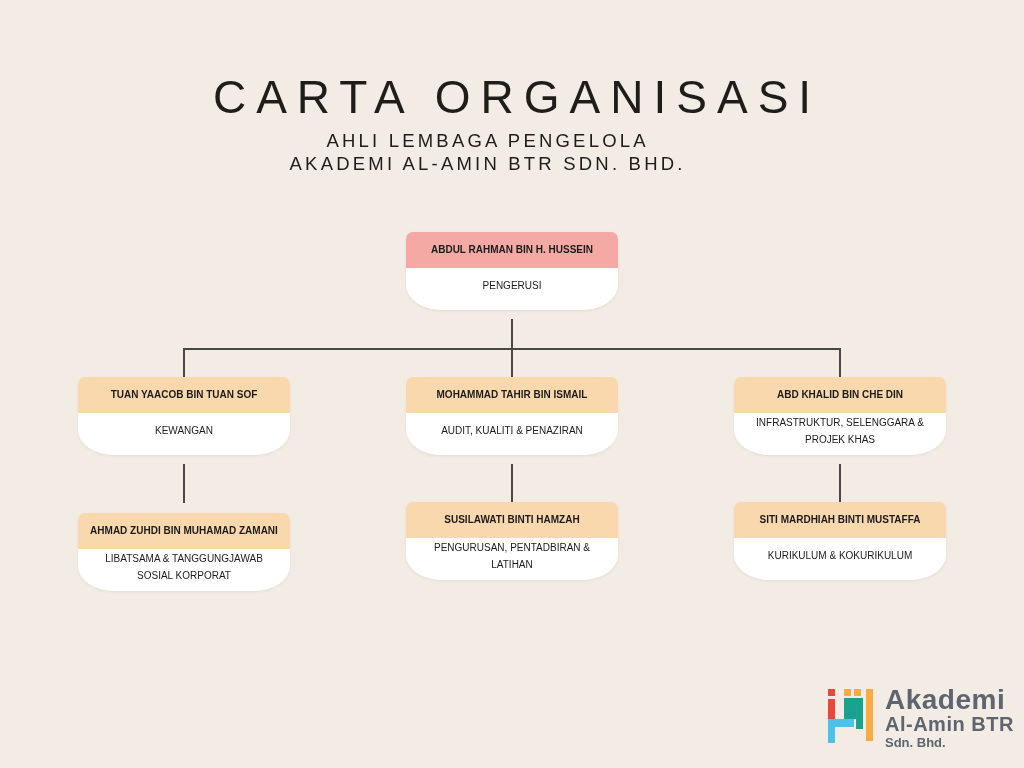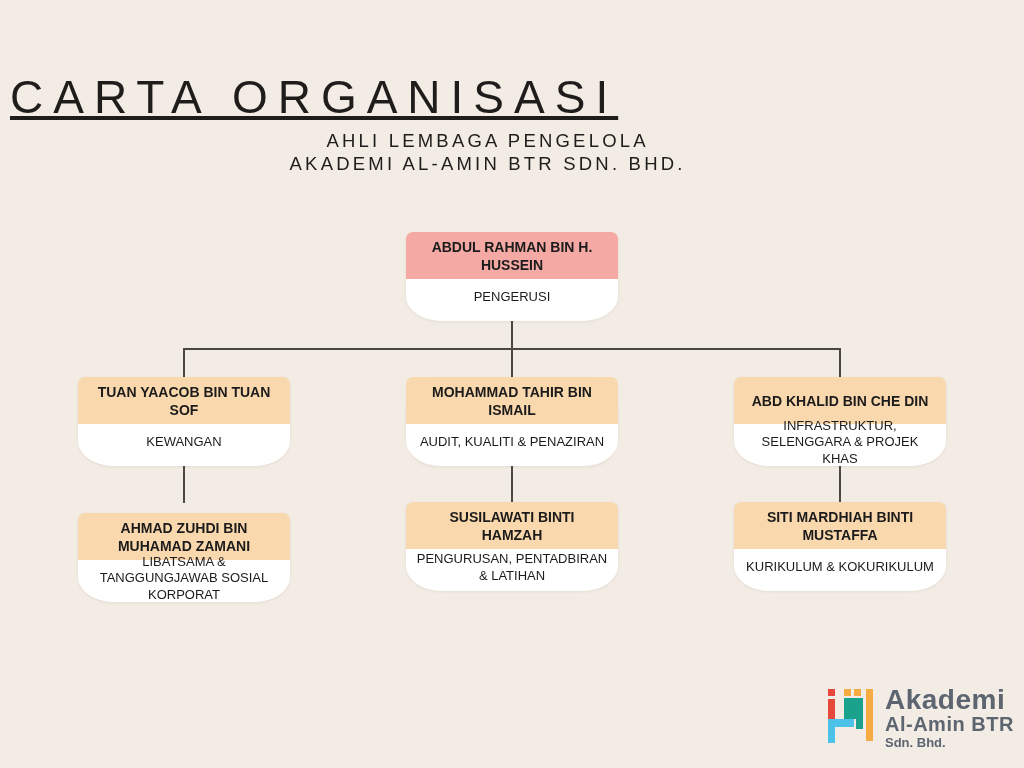--- a/index.html
+++ b/index.html
@@ -8,56 +8,55 @@
     background:var(--bg,#f2ece4);
     font-family:"Liberation Sans","DejaVu Sans",sans-serif;
     position:relative;overflow:hidden;
     color:var(--box-text,#1b1b1b);
   }
   .canvas{position:absolute;inset:0;}
 
   
   .page-title{
     position:absolute;top:70px;left:0;width:1024px;
-    text-align:left;
+    text-align:center;
     font-size:46px;font-weight:500;letter-spacing:10px;text-indent:10px;
     color:var(--title-text,#1f1d1b);
     white-space:nowrap;
-    text-decoration:underline;
   }
   .page-subtitle{
     position:absolute;top:129px;left:0;width:972px;
     text-align:center;font-size:18.5px;font-weight:500;
     letter-spacing:3.2px;text-indent:3.2px;line-height:23px;
     color:var(--title-text,#1f1d1b);
   }
 
   
   .conn{position:absolute;background:var(--connector,#4a4845);z-index:1;}
 
   
   .org-box{
     position:absolute;width:212px;z-index:2;
     box-shadow:0 1px 3px rgba(70,45,20,0.08);
     border-radius:7px 7px 36px 36px / 7px 7px 25px 25px;
   }
   .org-box .hdr{
-    height:47px;
+    height:36px;
     display:flex;align-items:center;justify-content:center;
     border-radius:7px 7px 0 0;
-    font-weight:700;font-size:14px;line-height:18px;
+    font-weight:700;font-size:10px;line-height:18px;
     text-align:center;padding:2px 12px;box-sizing:border-box;
     background:var(--level2-header,#fad8ad);
   }
   .org-box.root .hdr{background:var(--level1-header,#f4a9a4);}
   .org-box .bdy{
     height:42px;background:var(--box-body,#ffffff);
     display:flex;align-items:center;justify-content:center;
     border-radius:0 0 36px 36px / 0 0 25px 25px;
-    font-size:13px;line-height:16.5px;text-align:center;
+    font-size:10px;line-height:16.5px;text-align:center;
     padding:1px 10px 6px;box-sizing:border-box;
   }
 
   
   .pos-root{left:406px;top:232px;}
   .pos-l2-a{left:78px; top:377px;}
   .pos-l2-b{left:406px;top:377px;border-radius:30px;}
   .pos-l2-c{left:734px;top:377px;}
   .pos-l3-a{left:78px; top:502px;margin-top:11px;}
   .pos-l3-b{left:406px;top:502px;}

